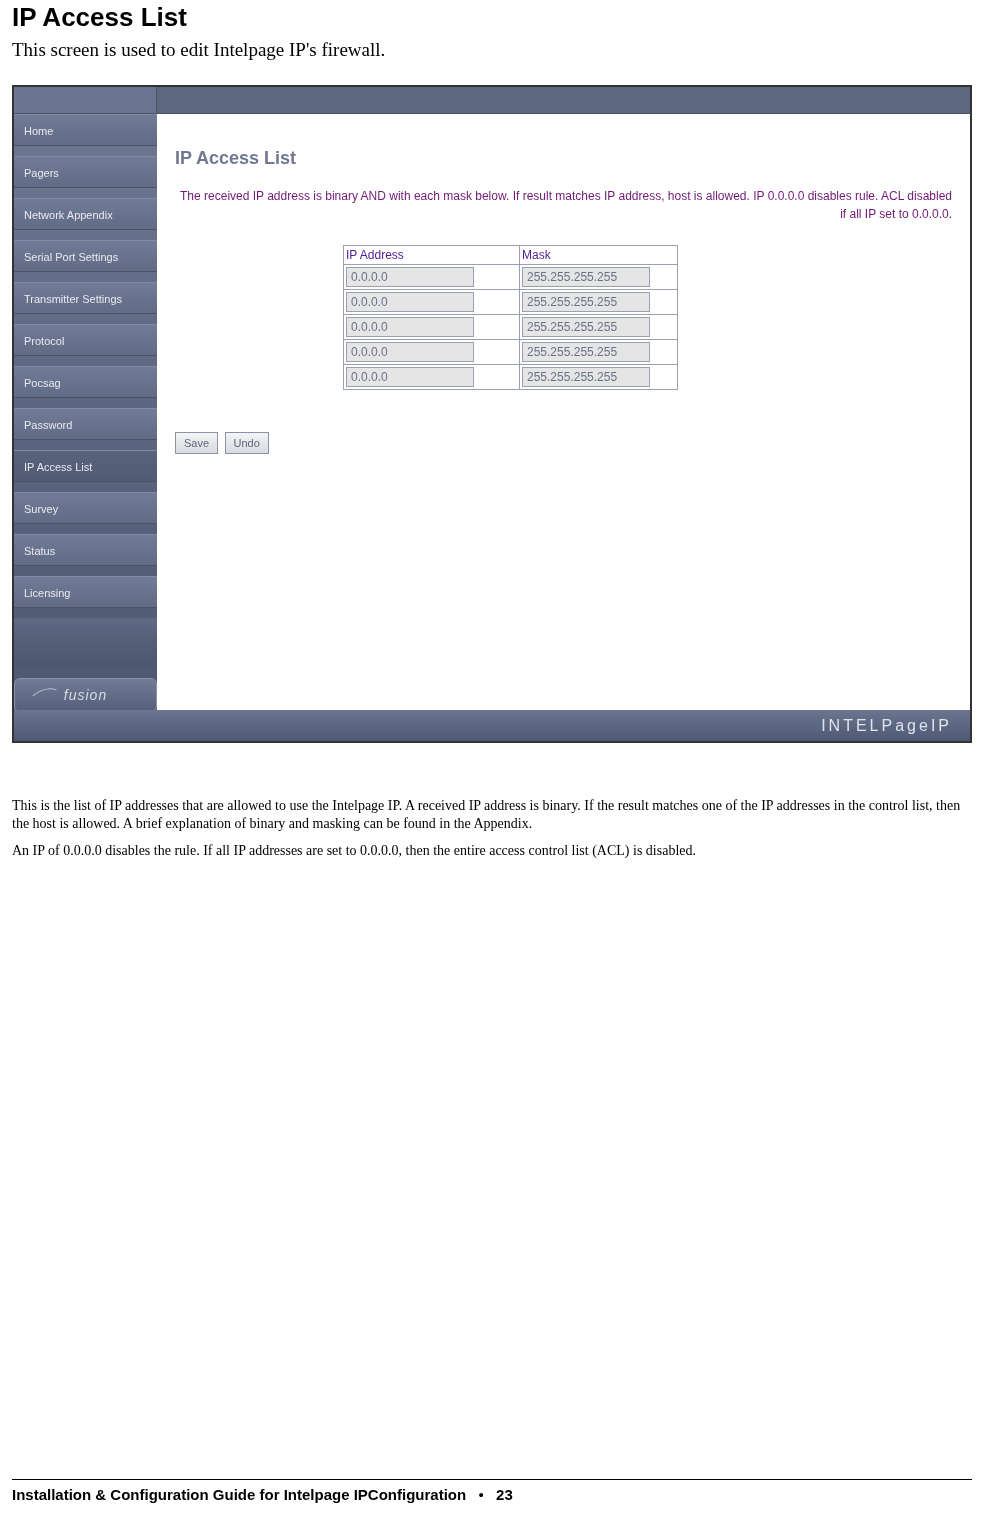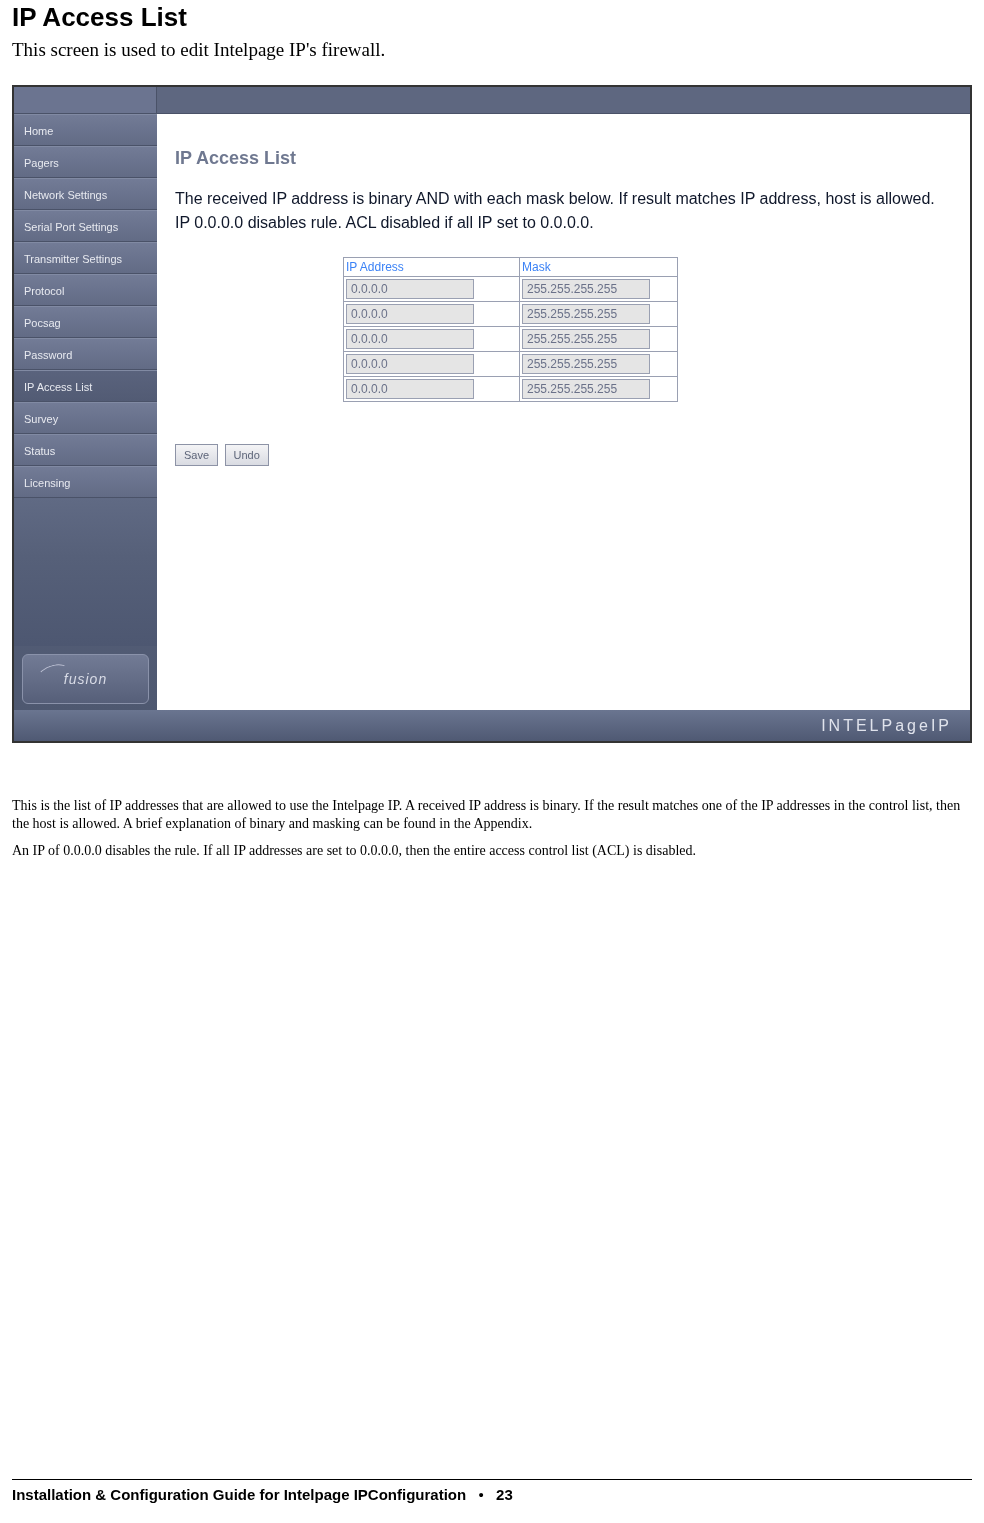--- a/index.html
+++ b/index.html
@@ -49,20 +49,21 @@
     }
     .main-area {
       display: flex;
       height: 598px;
     }
     .sidebar {
       width: 143px;
       background: linear-gradient(#6d7792 0%, #5a637e 60%, #4e5870 100%);
       display: flex;
       flex-direction: column;
+      gap: 10px;
     }
     .sidebar-item {
       height: 32px;
       line-height: 32px;
       padding-left: 10px;
       font-size: 11px;
       color: #e8eaf0;
       border-top: 1px solid #818aa3;
       border-bottom: 1px solid #4a5268;
       background: linear-gradient(#727b96, #626b85);
@@ -70,22 +71,21 @@
       font-family: Verdana, Arial, sans-serif;
     }
     .sidebar-item.selected {
       background: linear-gradient(#5a637d, #525b74);
     }
     .sidebar-spacer {
       flex: 1;
       background: linear-gradient(#606a84 0%, #566079 40%, #4d5771 100%);
     }
     .fusion-logo-box {
-      height: 50px;
-      margin: 8px;
+      height: 34px;
       border: 1px solid #8a92aa;
       border-radius: 6px;
       background: linear-gradient(#727b95, #565f79);
       display: flex;
       align-items: center;
       justify-content: center;
       color: #d8dbe6;
       font-size: 14px;
       font-style: italic;
       letter-spacing: 1px;
@@ -110,33 +110,34 @@
       position: relative;
     }
     .content-heading {
       color: #6f7890;
       font-size: 18px;
       font-weight: bold;
       font-family: Verdana, Arial, sans-serif;
       margin-bottom: 18px;
     }
     .content-desc {
-      color: #0f172a;
-      font-size: 16px;
+      color: #701a75;
+      font-size: 12px;
       font-family: Verdana, Arial, sans-serif;
       line-height: 1.5;
       margin-bottom: 22px;
+      text-align: right;
     }
     .ip-table {
       margin-left: 168px;
       border-collapse: collapse;
     }
     .ip-table th {
       text-align: left;
-      color: #3b82f6;
+      color: #4c1d95;
       font-size: 12px;
       font-weight: normal;
       font-family: Verdana, Arial, sans-serif;
       padding: 4px 6px 6px 6px;
       border-bottom: 2px solid transparent;
     }
     .ip-table td {
       padding: 2px 4px;
     }
     .ip-table .cell-wrap {
@@ -214,21 +215,21 @@
 
 <div class="screenshot-frame">
   <div class="top-strip">
     <div class="top-strip-left"></div>
     <div class="top-strip-right"></div>
   </div>
   <div class="main-area">
     <div class="sidebar">
       <div class="sidebar-item">Home</div>
       <div class="sidebar-item">Pagers</div>
-      <div class="sidebar-item">Network Settings</div>
+      <div class="sidebar-item">Network Appendix</div>
       <div class="sidebar-item">Serial Port Settings</div>
       <div class="sidebar-item">Transmitter Settings</div>
       <div class="sidebar-item">Protocol</div>
       <div class="sidebar-item">Pocsag</div>
       <div class="sidebar-item">Password</div>
       <div class="sidebar-item selected">IP Access List</div>
       <div class="sidebar-item">Survey</div>
       <div class="sidebar-item">Status</div>
       <div class="sidebar-item">Licensing</div>
       <div class="sidebar-spacer"></div>

